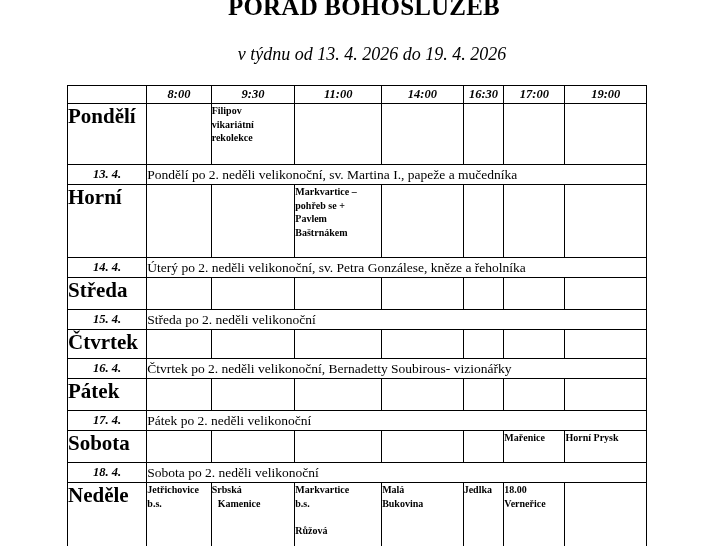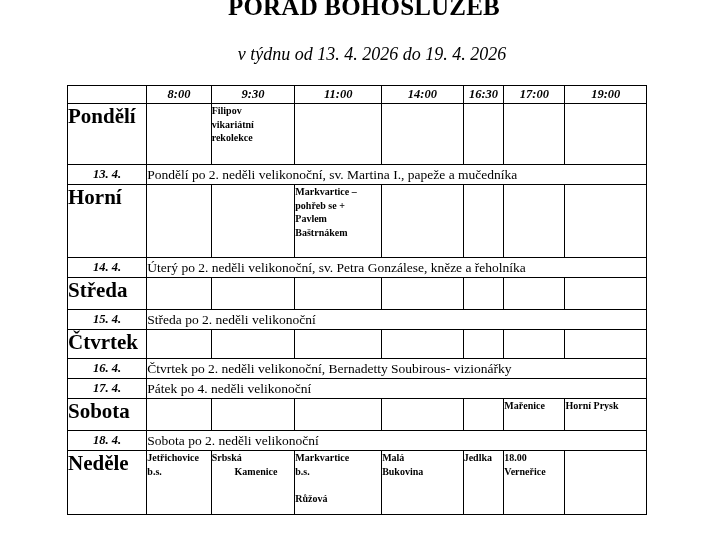--- a/index.html
+++ b/index.html
@@ -102,21 +102,21 @@
 
   
   td.slot {
     font-size: 10px;
     font-weight: bold;
     line-height: 13.5px;
     padding: 1px 0 0 2px;
   }
   td.slot .line { white-space: nowrap; }
   td.slot .blank-line { height: 13.5px; }
-  td.slot .indent { padding-left: 6px; text-align: center; }
+  td.slot .indent { padding-left: 6px; }
 
   
   tr.note-row td { height: 19px; }
   td.date-cell {
     text-align: center;
     font-size: 12.5px;
     font-style: italic;
     font-weight: bold;
     line-height: 19px;
     white-space: nowrap;
@@ -227,23 +227,33 @@
             <td class="slot"></td>
             <td class="slot"></td>
             <td class="slot"></td>
             <td class="slot"></td>
             <td class="slot"></td>
           </tr>
           <tr class="note-row">
             <td class="date-cell">16. 4.</td>
             <td class="note-cell" colspan="7">Čtvrtek po 2. neděli velikonoční, Bernadetty Soubirous- vizionářky</td>
           </tr>
+          <tr class="day-row day-row-fri">
+            <td class="day-name">Pátek</td>
+            <td class="slot"></td>
+            <td class="slot"></td>
+            <td class="slot"></td>
+            <td class="slot"></td>
+            <td class="slot"></td>
+            <td class="slot"></td>
+            <td class="slot"></td>
+          </tr>
           <tr class="note-row">
             <td class="date-cell">17. 4.</td>
-            <td class="note-cell" colspan="7">Pátek po 4. neděli velikonoční</td>
+            <td class="note-cell" colspan="7">Pátek po 2. neděli velikonoční</td>
           </tr>
           <tr class="day-row day-row-sat">
             <td class="day-name">Sobota</td>
             <td class="slot"></td>
             <td class="slot"></td>
             <td class="slot"></td>
             <td class="slot"></td>
             <td class="slot"></td>
             <td class="slot">
               <div class="line">Mařenice</div>

